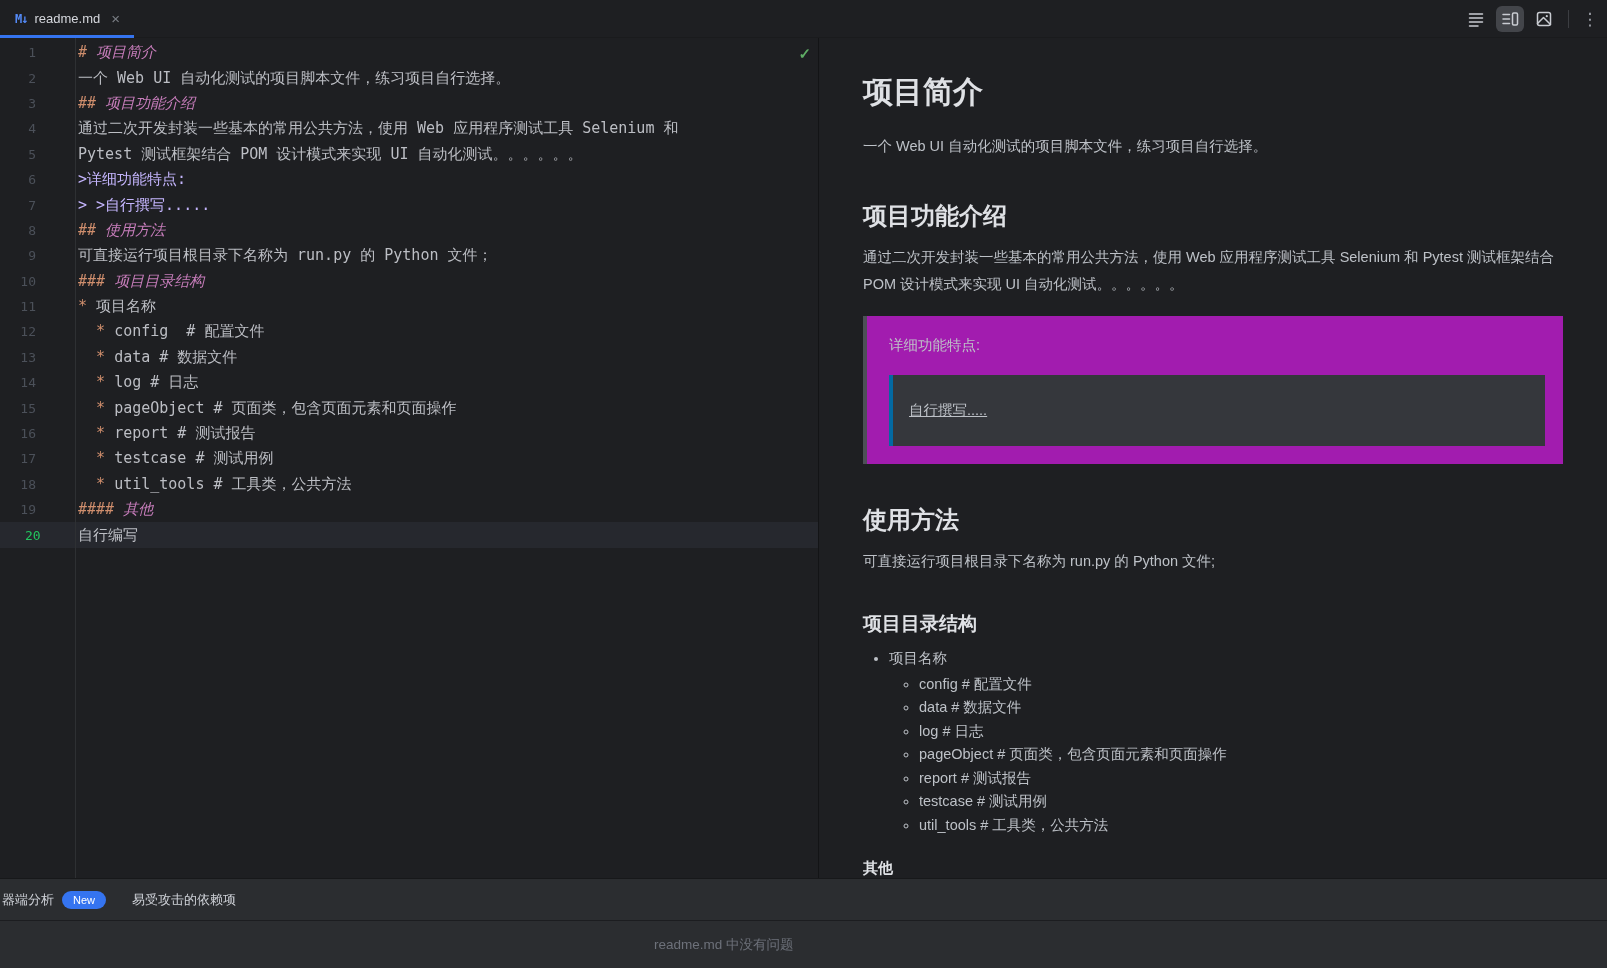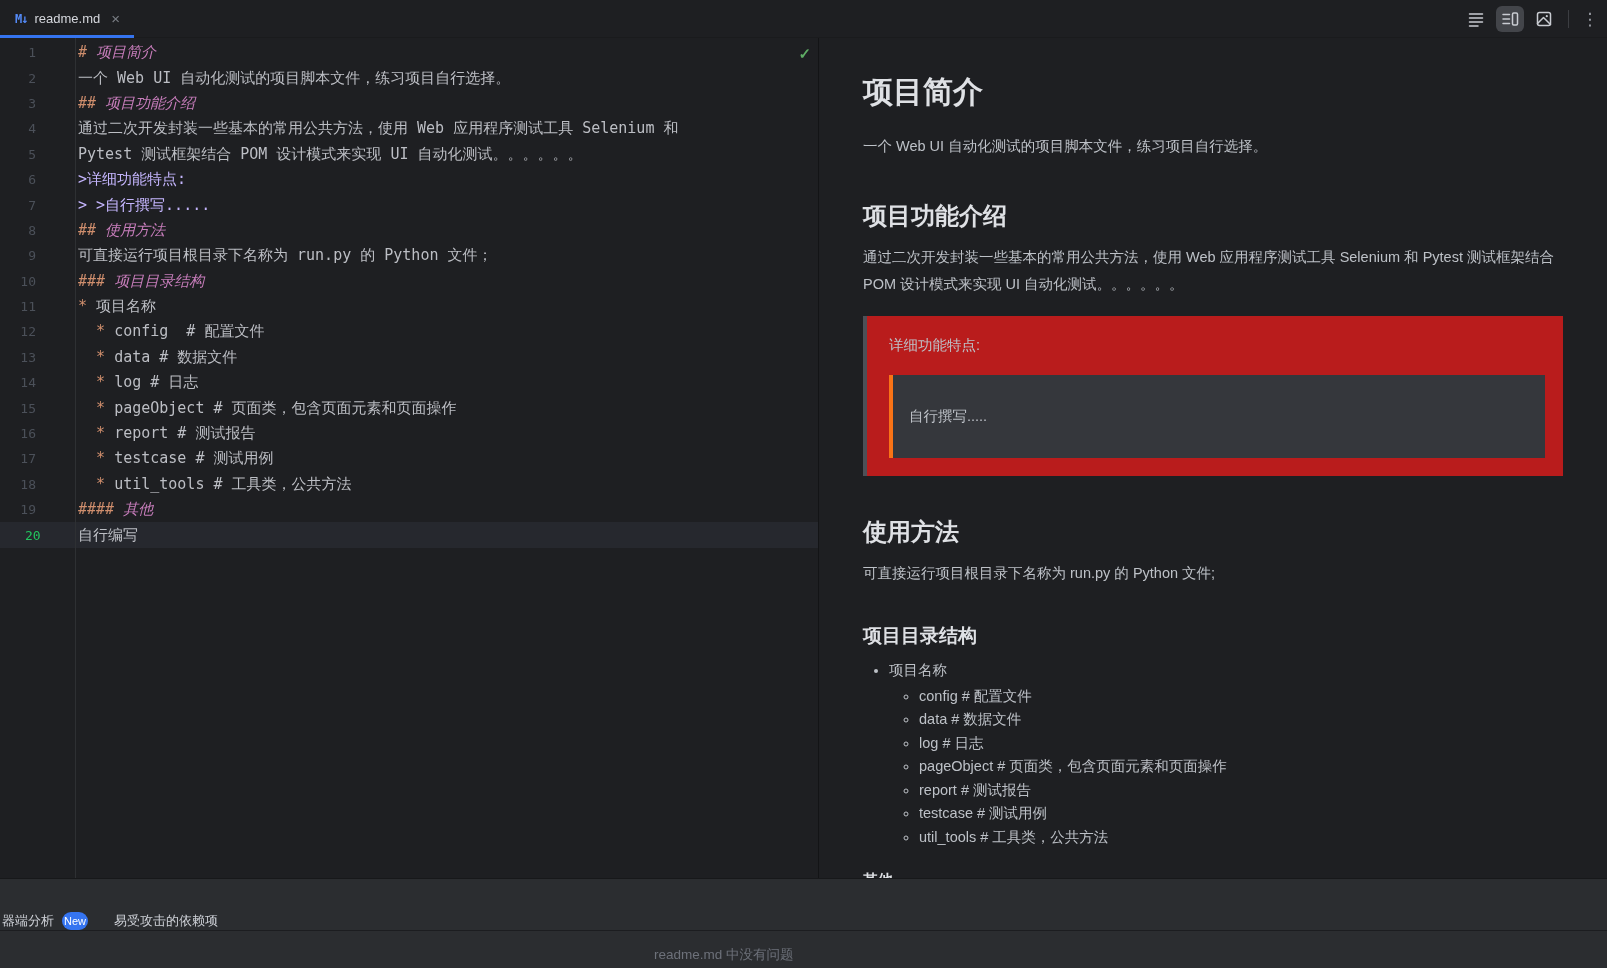--- a/index.html
+++ b/index.html
@@ -46,36 +46,36 @@
               font-weight:bold; }
 
   
   .preview-pane { flex:1; background:#1e1f22; border-left:1px solid #131416;
                   padding:28px 44px 0 44px; overflow:hidden; color:#bdc1c7; }
   .preview-pane h1 { color:#dfe1e5; font-size:30px; font-weight:700; margin:6px 0 20px; }
   .preview-pane h2 { color:#dfe1e5; font-size:24px; font-weight:700; margin:40px 0 12px; }
   .preview-pane h3 { color:#dfe1e5; font-size:19px; font-weight:700; margin:36px 0 10px; }
   .preview-pane h4 { color:#dfe1e5; font-size:15px; font-weight:700; margin:22px 0 16px; }
   .preview-pane p { font-size:14.5px; line-height:27px; margin:0; }
-  .bq-outer { margin:18px 0 0 0; background:#b91c1c; border-left:4px solid #4d5057;
+  .bq-outer { margin:18px 0 0 0; background:#a21caf; border-left:4px solid #4d5057;
               padding:16px 18px 18px 22px; }
-  .bq-inner { margin-top:16px; background:#35373c; border-left:4px solid #f97316;
-              padding:28px 16px; }
+  .bq-inner { margin-top:16px; background:#35373c; border-left:4px solid #0369a1;
+              padding:22px 16px;text-decoration:underline; }
   .preview-pane ul { margin-top:6px; padding-left:26px; list-style:disc; }
   .preview-pane ul ul { margin-top:2px; padding-left:30px; list-style:circle; }
   .preview-pane li { font-size:14.5px; line-height:23.5px; }
 
   
   .problems { position:absolute; left:0; right:0; bottom:0; height:90px;
               background:#2b2d30; border-top:1px solid #17181a; }
-  .problems-tabs { height:52px; display:flex; align-items:flex-end; padding-left:2px;
+  .problems-tabs { height:42px; display:flex; align-items:center; padding-left:2px;
                    border-bottom:1px solid #1c1d20; }
   .ptab { color:#cfd2d8; font-size:13px; display:flex; align-items:center; cursor:pointer; }
   .new-badge { margin-left:8px; background:#3574f0; color:#ffffff; font-size:11px;
-               height:18px; line-height:18px; padding:0 2px; border-radius:9px; }
+               height:18px; line-height:18px; padding:0 11px; border-radius:9px; }
   .ptab + .ptab { margin-left:26px;font-family:Liberation Serif, serif; }
   .problems-content { position:relative; height:47px;padding-left:23px; }
   .problems-status { position:absolute; left:654px; top:50%; transform:translateY(-50%);
                      color:#6d717a; font-size:13.5px; }
   svg { display:block; }
 </style>
 </head>
 <body>
 
 <div class="app">

